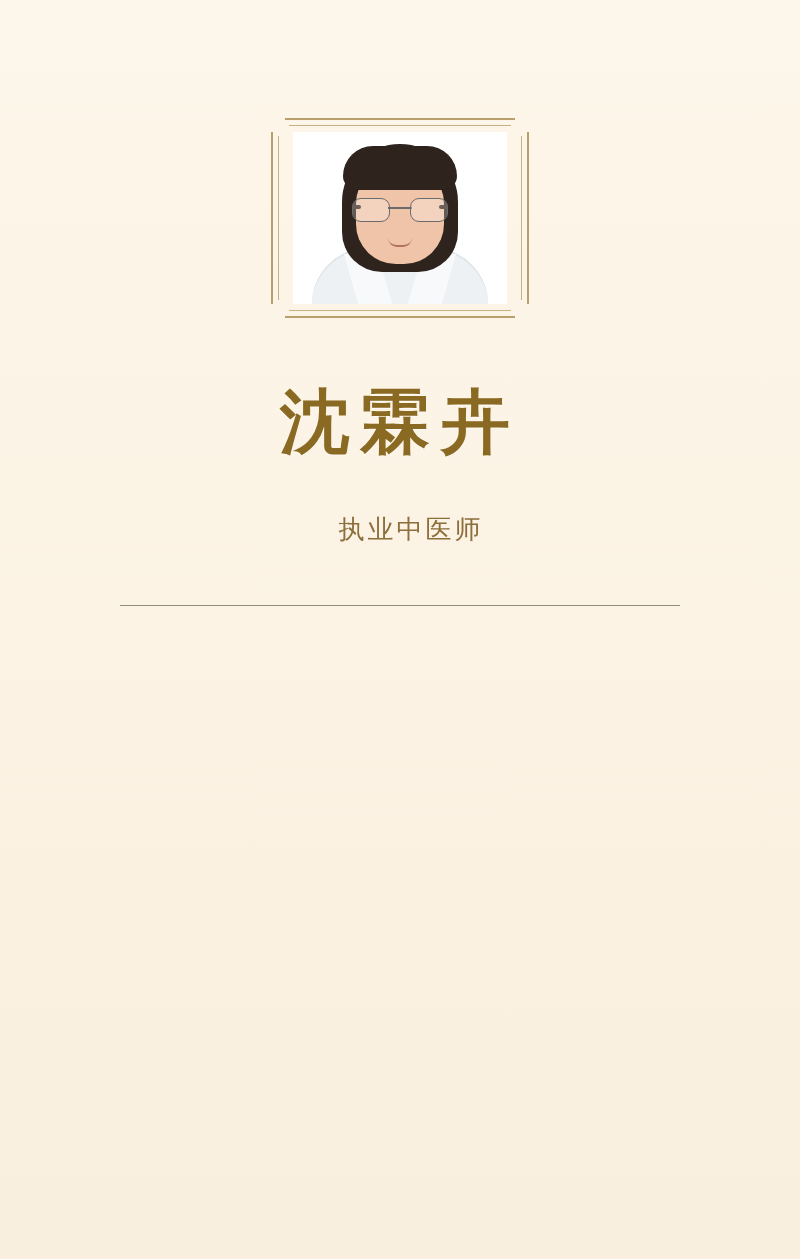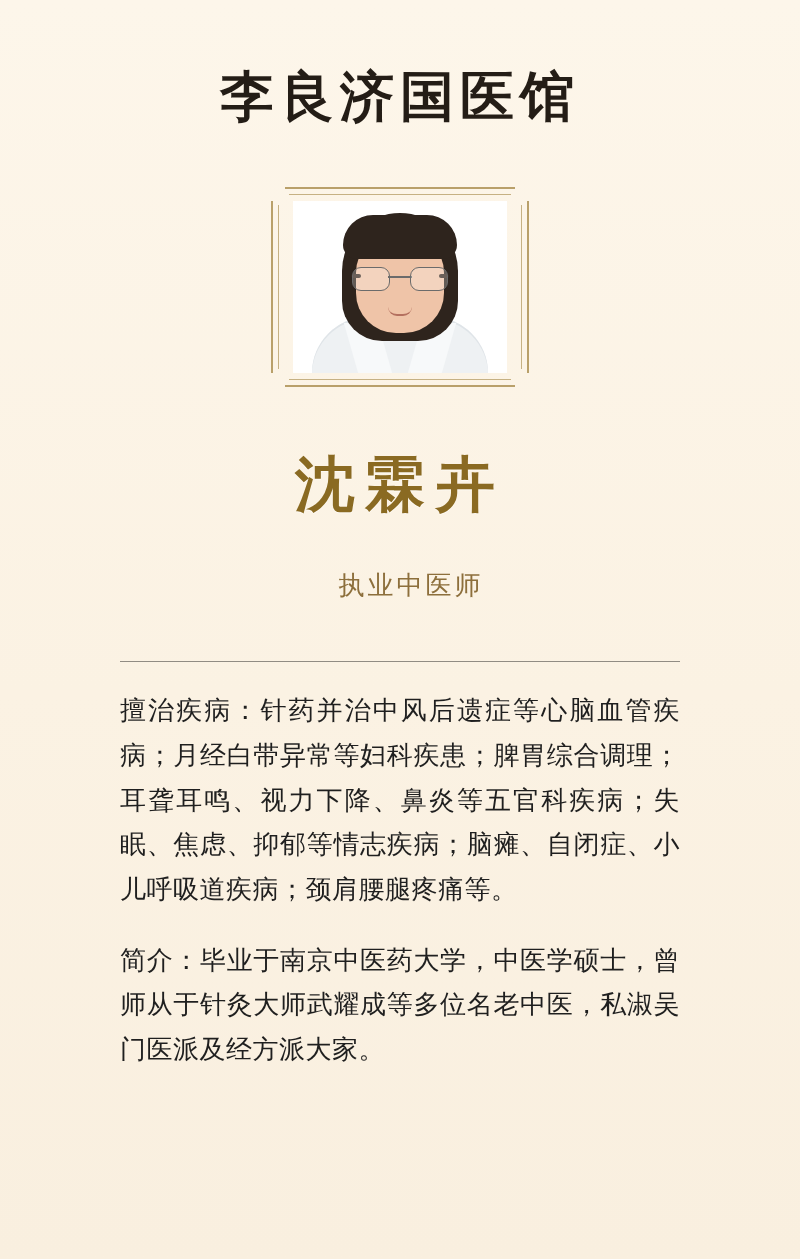--- a/index.html
+++ b/index.html
@@ -188,21 +188,21 @@
     border-bottom: 2.4px solid #b4705f;
     border-radius: 0 0 14px 14px;
   }
 
   
   .doctor-name {
     margin-top: 58px;
     text-align: center;
     font-family: Liberation Sans, sans-serif;
     font-weight: bold;
-    font-size: 60px;
+    font-size: 70px;
     letter-spacing: 10px;
     color: #8a6a22;
     text-shadow: 0 1px 0 rgba(255,255,255,0.6);
   }
   .doctor-role {
     margin-top: 42px;
     text-align: center;
     font-size: 26px;
     letter-spacing: 3px;
     color: #8d6f3c;
@@ -233,21 +233,20 @@
   .para + .para {
     margin-top: 26px;
   }
 </style>
 </head>
 <body>
 
 <div class="page">
 
   <div class="title-block">
-    <div class="title-line">李良济国医馆</div>
   </div>
 
   <div class="portrait-wrap">
     <div class="portrait-frame">
       <div class="frame-outer"></div>
       <div class="frame-inner"></div>
       <div class="photo">
         <div class="ph-shoulders"></div>
         <div class="ph-collar-l"></div>
         <div class="ph-collar-r"></div>
@@ -265,18 +264,14 @@
         <div class="ph-mouth"></div>
       </div>
     </div>
   </div>
 
   <div class="doctor-name">沈霖卉</div>
   <div class="doctor-role">执业中医师</div>
 
   <div class="divider"></div>
 
-  <div class="body-block">
-    <p class="para">擅治疾病：针药并治中风后遗症等心脑血管疾病；月经白带异常等妇科疾患；脾胃综合调理；耳聋耳鸣、视力下降、鼻炎等五官科疾病；失眠、焦虑、抑郁等情志疾病；脑瘫、自闭症、小儿呼吸道疾病；颈肩腰腿疼痛等。</p>
-    <p class="para">简介：毕业于南京中医药大学，中医学硕士，曾师从于针灸大师武耀成等多位名老中医，私淑吴门医派及经方派大家。</p>
-  </div>
 
 </div>
 
 </body></html>

